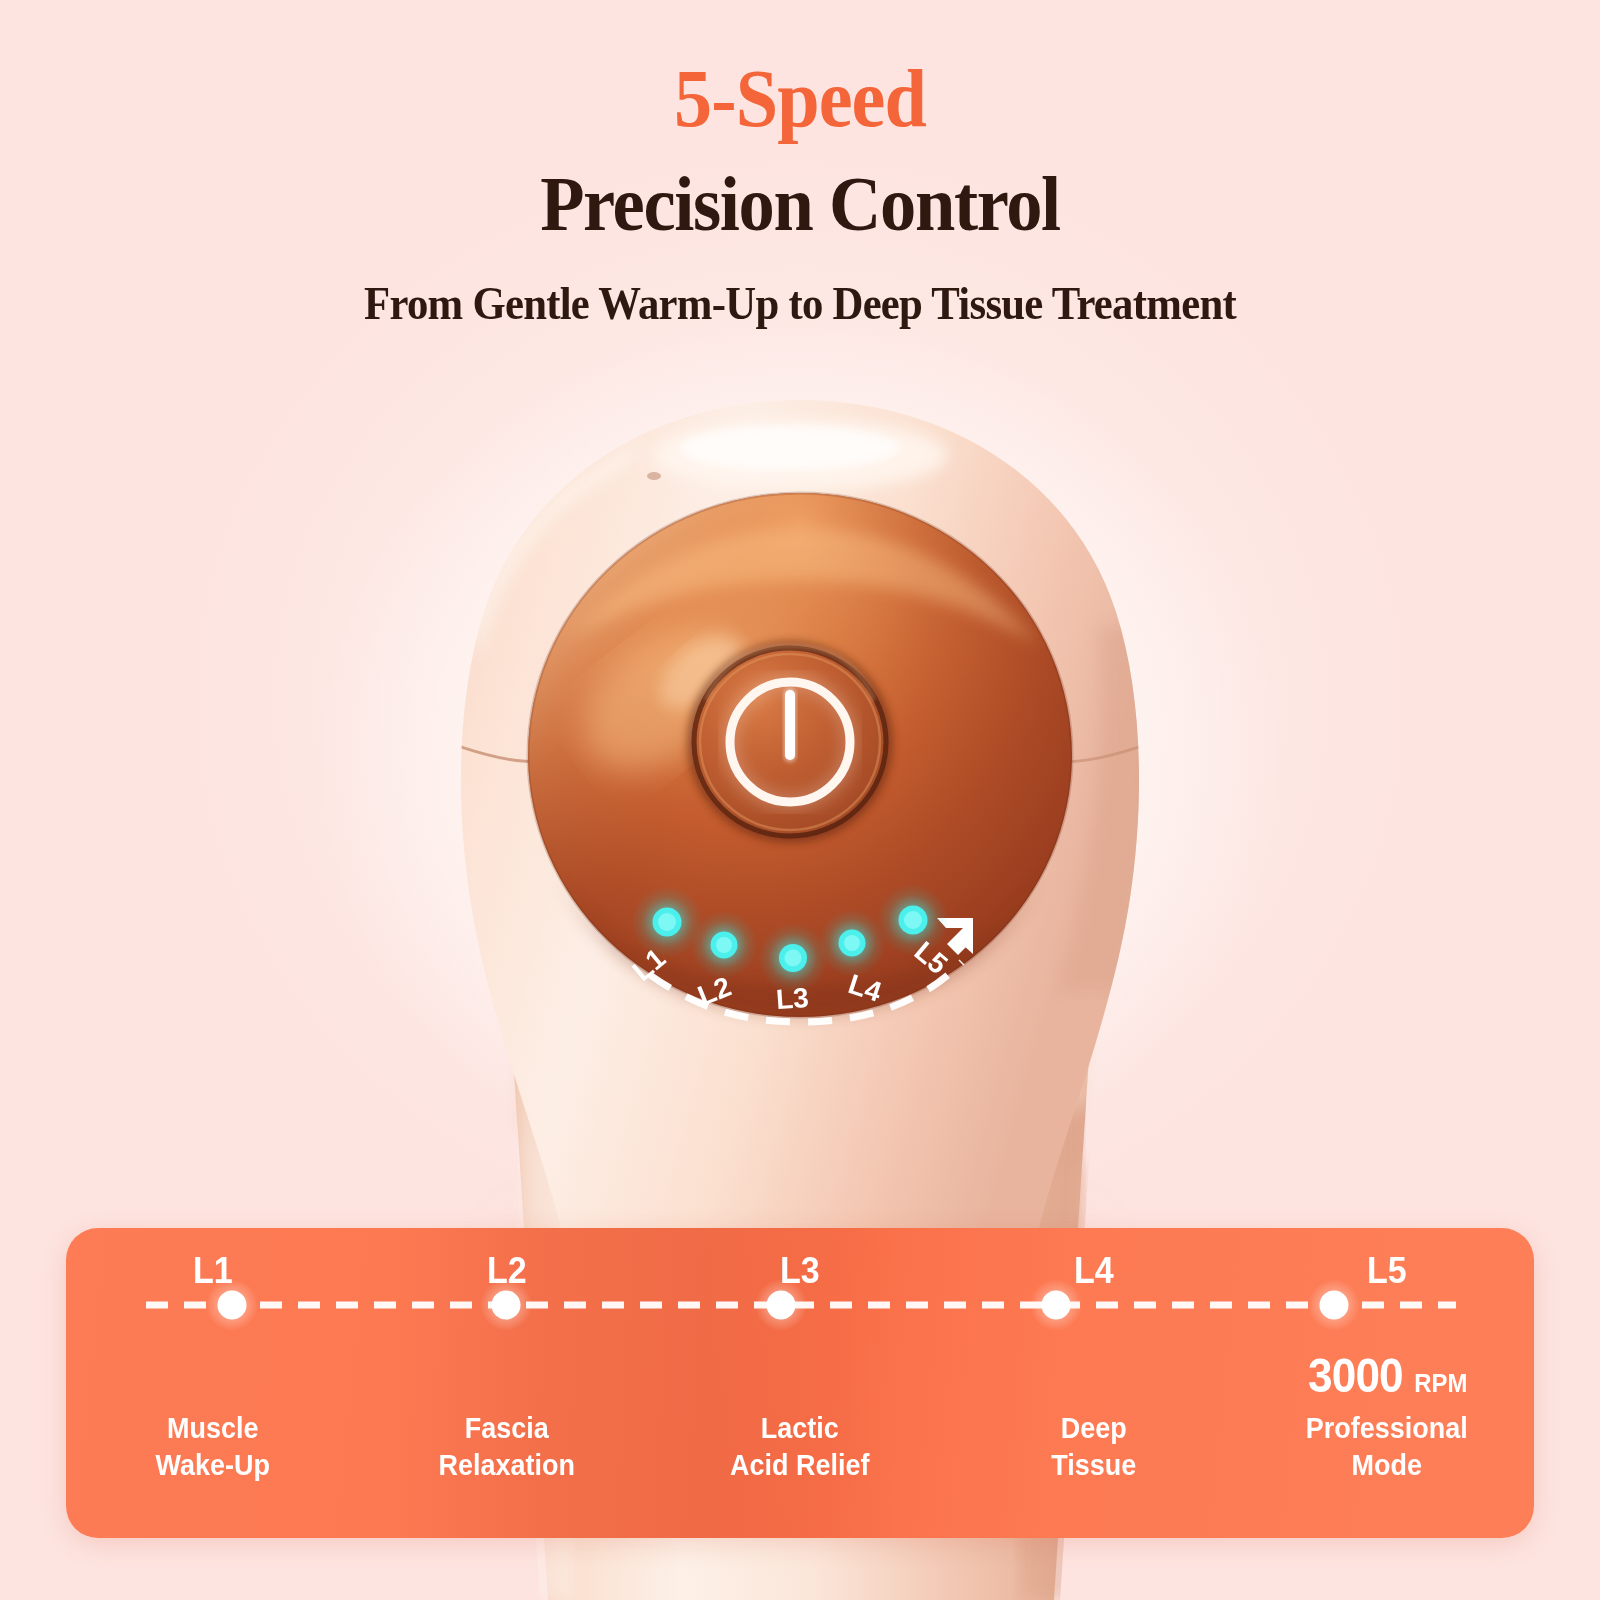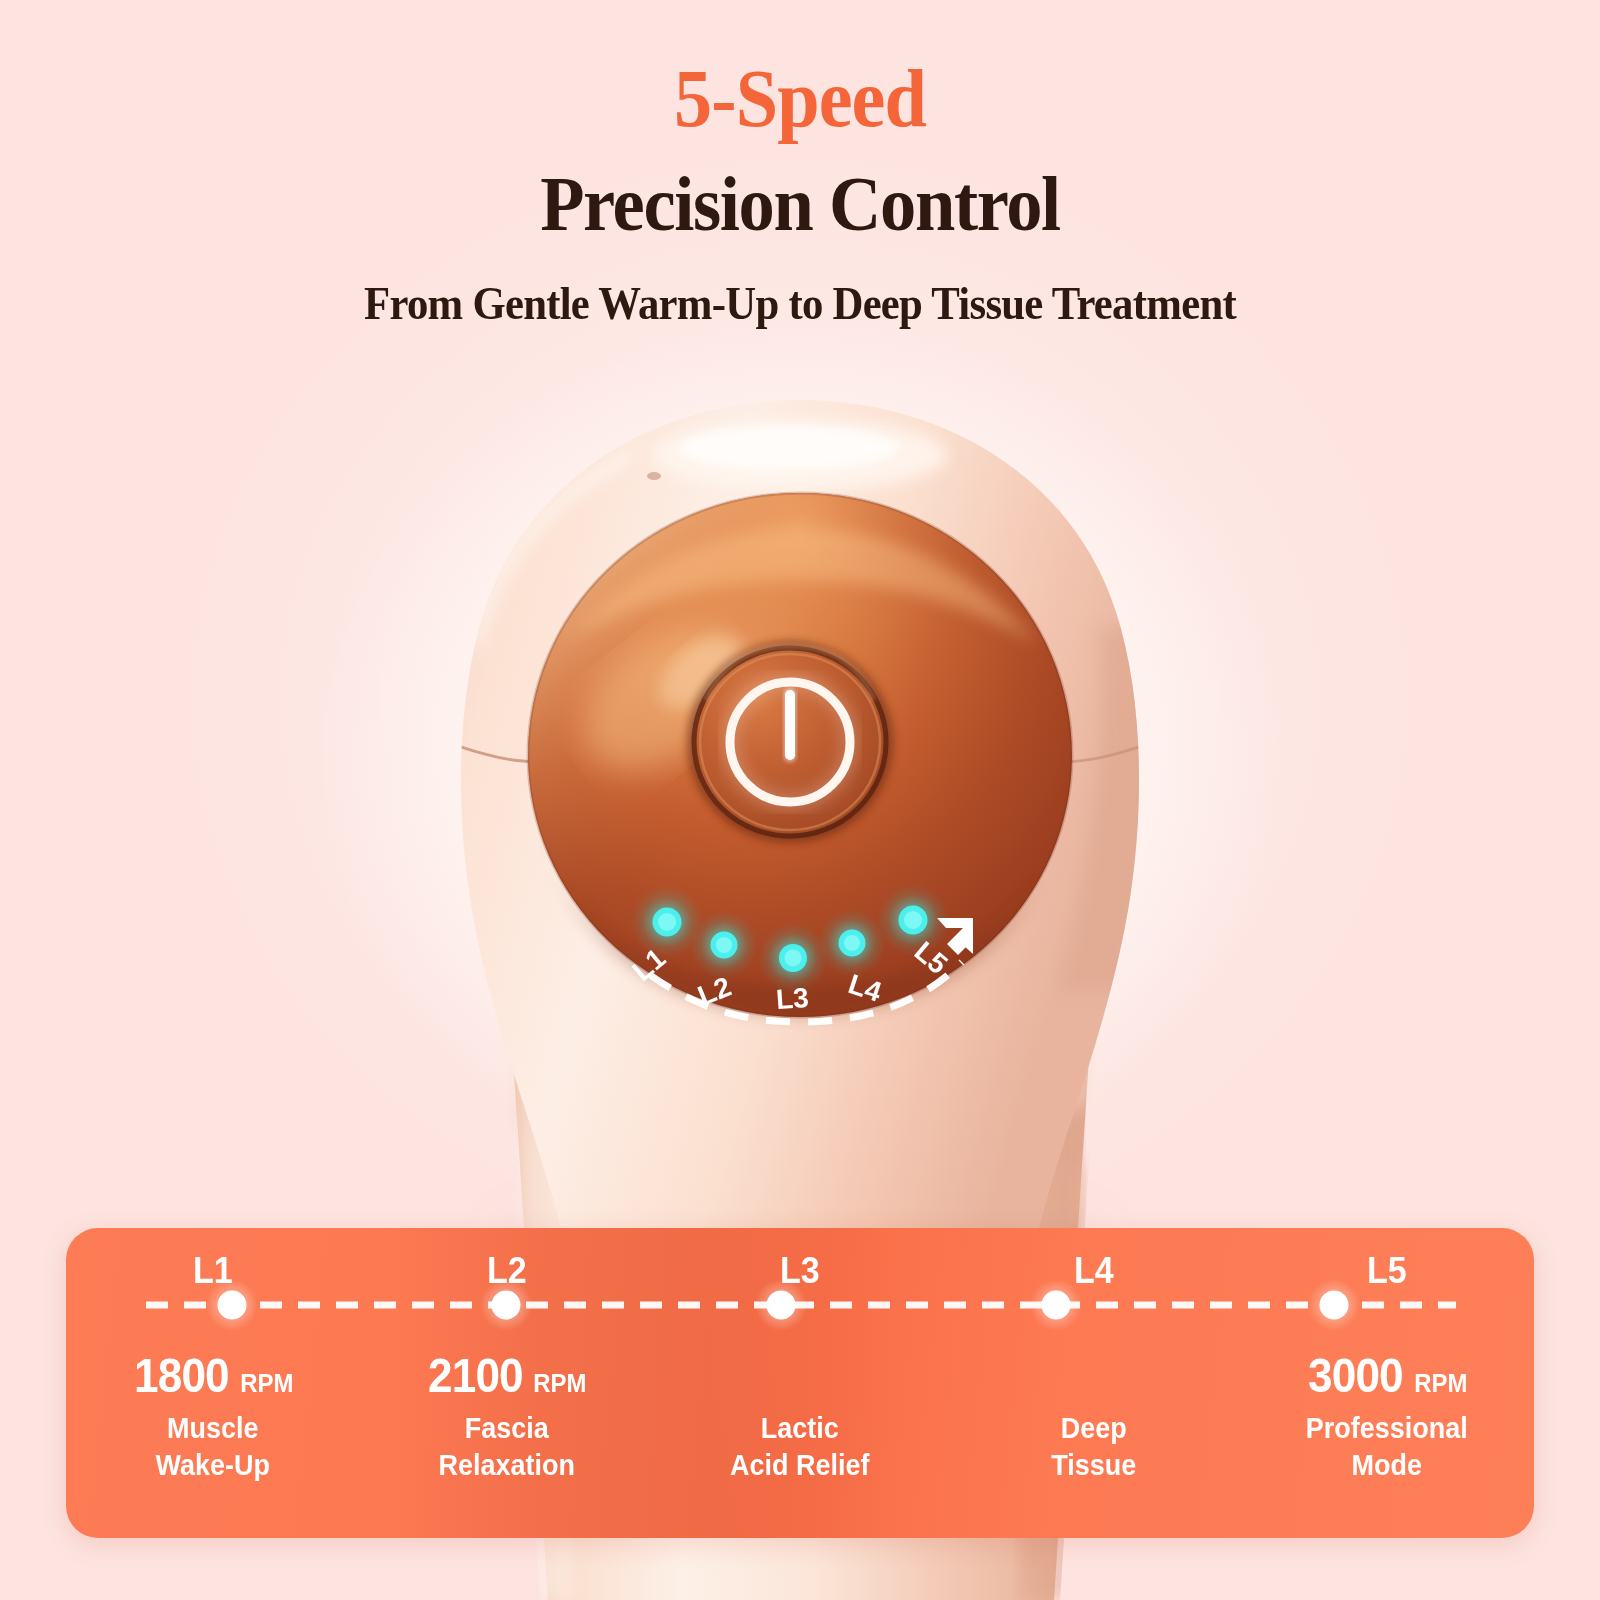--- a/index.html
+++ b/index.html
@@ -321,34 +321,28 @@
     </g>
     <g>
       <circle cx="1268" cy="77" r="26" fill="url(#dotHalo)"></circle>
       <circle cx="1268" cy="77" r="14.5" fill="#ffffff"></circle>
     </g>
   </svg>
 
   <div class="spec-cols">
     <div class="spec-col">
       <div class="spec-level">L1</div>
-      <div class="spec-rpm">
-        <span class="num">1800</span><span class="unit">RPM</span>
-      </div>
       <div class="spec-desc">
         <div>Muscle</div>
         <div>Wake-Up</div>
       </div>
     </div>
 
     <div class="spec-col">
       <div class="spec-level">L2</div>
-      <div class="spec-rpm">
-        <span class="num">2100</span><span class="unit">RPM</span>
-      </div>
       <div class="spec-desc">
         <div>Fascia</div>
         <div>Relaxation</div>
       </div>
     </div>
 
     <div class="spec-col">
       <div class="spec-level">L3</div>
       <div class="spec-desc">
         <div>Lactic</div>

